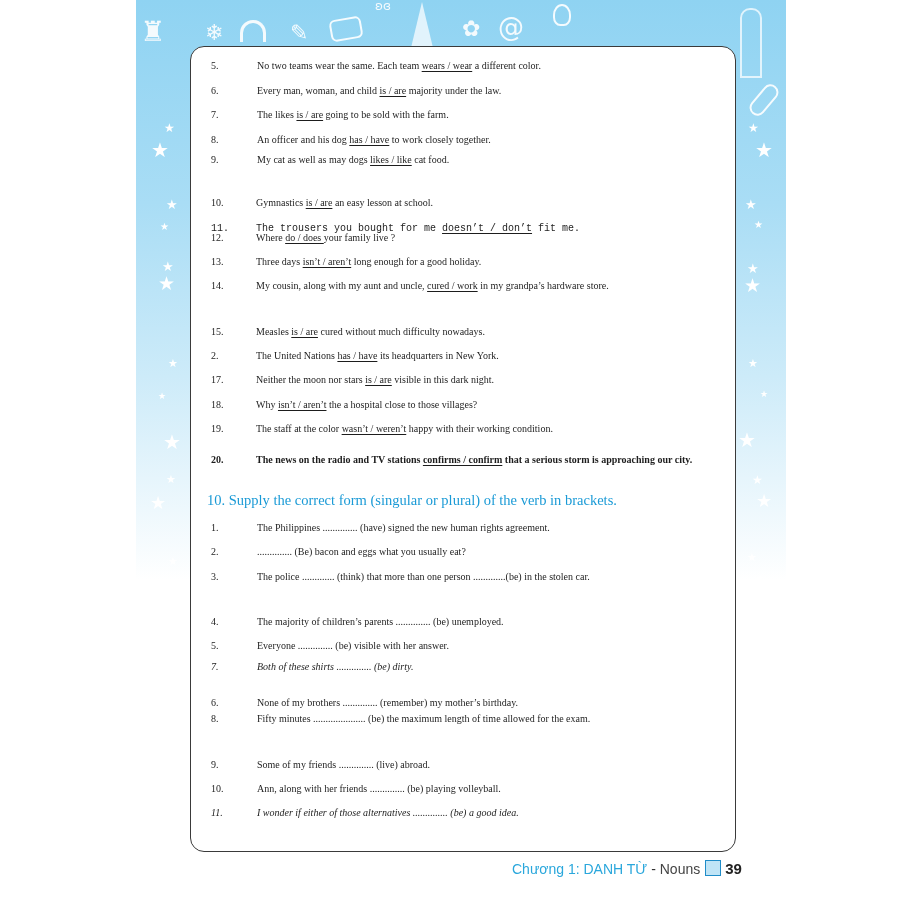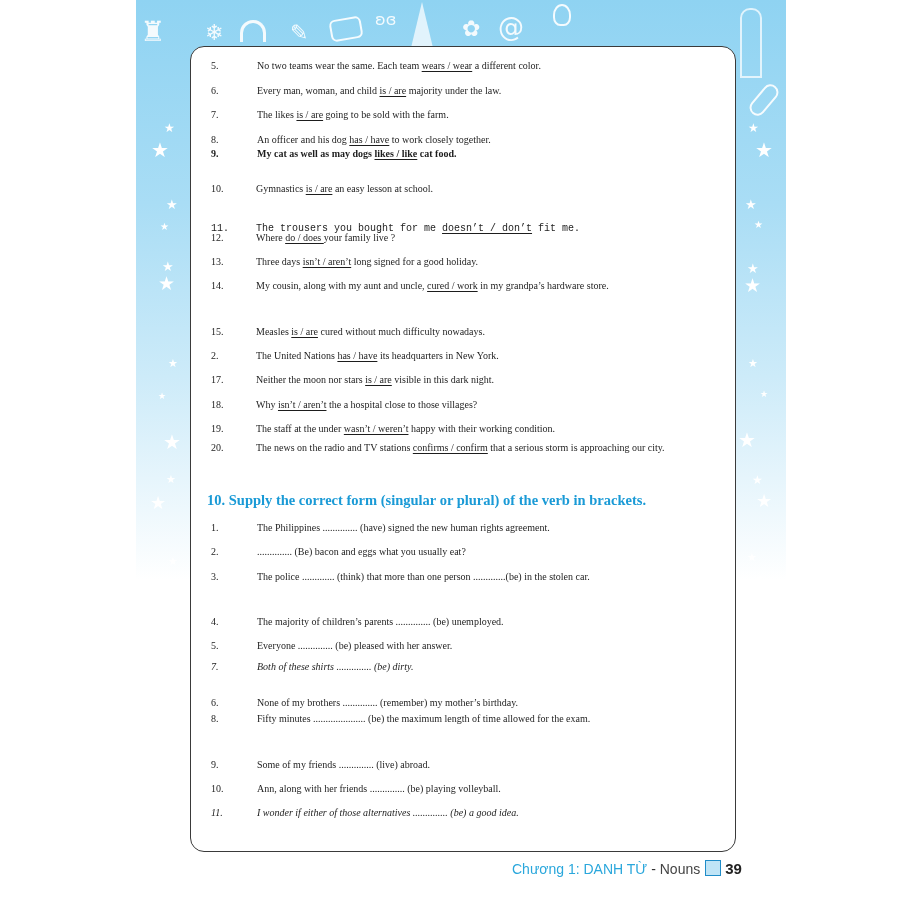--- a/index.html
+++ b/index.html
@@ -14,40 +14,40 @@
     position:absolute; left:190px; top:46px; width:546px; height:806px;
     background:#ffffff; border:1.5px solid #3a3a3a; border-radius:14px; box-sizing:border-box;
   }
   .item {
     position:absolute; left:234px; width:488px; font-size:10px; color:#1d1d1d; line-height:21px;
     text-align:justify;
   }
   .item .num { display:inline-block; width:23px; }
   .ul { text-decoration:underline; text-underline-offset:2px; }
   .section-title {
-    position:absolute; left:207px; top:492px; font-size:14.5px; font-weight:bold; color:#1a9ad6;
+    position:absolute; left:207px; top:492px; font-size:14.5px; font-weight:normal; color:#1a9ad6;
   }
   .footer { position:absolute; left:512px; top:860px; font-family:"Liberation Sans","DejaVu Sans",sans-serif; font-size:14px; }
   .footer .chap { color:#2aa7dc; }
   .footer .sep { color:#333; }
   .footer .nouns { color:#444; }
   .footer .square { display:inline-block; width:14px; height:14px; background:#bfe4f6; border:1.5px solid #1f8cc8; vertical-align:-2px; margin:0 4px 0 5px; }
   .footer .page { font-weight:bold; color:#222; font-size:15px; }
 </style>
 </head>
 <body>
 
 <div class="bg-strip"></div>
 
 <div class="deco" style="left:140px;top:18px;font-size:28px;">♜</div>
 <div class="deco" style="left:205px;top:22px;font-size:22px;">❄</div>
 <div class="deco" style="left:240px;top:20px;width:26px;height:22px;border:3px solid #fff;border-bottom:none;border-radius:14px 14px 0 0;box-sizing:border-box;"></div>
 <div class="deco" style="left:290px;top:22px;font-size:22px;">✎</div>
 <div class="deco" style="left:330px;top:18px;width:32px;height:22px;border:2px solid #fff;border-radius:6px;box-sizing:border-box;transform:rotate(-10deg);"></div>
-<div class="deco" style="left:375px;top:12px;font-size:16px;">ʚɞ</div>
+<div class="deco" style="left:375px;top:0;font-size:12px;">ʚɞ</div>
 <div class="deco" style="left:410px;top:2px;width:0;height:0;border-left:12px solid transparent;border-right:12px solid transparent;border-bottom:50px solid rgba(255,255,255,0.8);"></div>
 <div class="deco" style="left:462px;top:18px;font-size:22px;">✿</div>
 <div class="deco" style="left:498px;top:14px;font-size:26px;">@</div>
 <div class="deco" style="left:553px;top:4px;width:14px;height:18px;border:2px solid #fff;border-radius:50% 50% 40% 40%;"></div>
 <div class="deco" style="left:740px;top:8px;width:22px;height:70px;border:2px solid rgba(255,255,255,0.8);border-radius:10px 10px 0 0;box-sizing:border-box;"></div>
 <div class="deco" style="left:756px;top:82px;width:12px;height:32px;border:2px solid #fff;border-radius:8px;transform:rotate(40deg);"></div>
 
 <span class="star" style="left:164px;top:122px;font-size:12px;">★</span>
 <span class="star" style="left:151px;top:140px;font-size:20px;">★</span>
 <span class="star" style="left:166px;top:198px;font-size:13px;">★</span>
@@ -78,41 +78,41 @@
 <span class="star" style="left:756px;top:574px;font-size:9px;">★</span>
 <span class="star" style="left:740px;top:630px;font-size:20px;opacity:0.7;">★</span>
 
 <div class="content-box"></div>
 
 <div id="ex9">
     <div class="item" style="top: 55px; text-indent: -23px; padding-left: 23px; width: 465px; box-sizing: content-box;"><span class="num">5.</span><span>No two teams wear the same. Each team </span><span class="ul">wears / wear</span><span> a different color.</span></div>
     <div class="item" style="top: 80px; text-indent: -23px; padding-left: 23px; width: 465px; box-sizing: content-box;"><span class="num">6.</span><span>Every man, woman, and child </span><span class="ul">is / are</span><span> majority under the law.</span></div>
     <div class="item" style="top: 104px; text-indent: -23px; padding-left: 23px; width: 465px; box-sizing: content-box;"><span class="num">7.</span><span>The likes </span><span class="ul">is / are</span><span> going to be sold with the farm.</span></div>
     <div class="item" style="top: 129px; text-indent: -23px; padding-left: 23px; width: 465px; box-sizing: content-box;"><span class="num">8.</span><span>An officer and his dog </span><span class="ul">has / have</span><span> to work closely together.</span></div>
-    <div class="item" style="top: 143px; text-indent: -23px; padding-left: 23px; width: 465px; box-sizing: content-box; font-weight: bold;"><span class="num">9.</span><span>My cat as well as may dogs </span><span class="ul">likes / like</span><span> cat food.</span></div>
-    <div class="item" style="top: 178px; text-indent: -23px; padding-left: 23px; width: 465px; box-sizing: content-box;"><span class="num" style="width:22px">10.</span><span>Gymnastics </span><span class="ul">is / are</span><span> an easy lesson at school.</span></div>
+    <div class="item" style="top: 149px; text-indent: -23px; padding-left: 23px; width: 465px; box-sizing: content-box;"><span class="num">9.</span><span>My cat as well as may dogs </span><span class="ul">likes / like</span><span> cat food.</span></div>
+    <div class="item" style="top: 192px; text-indent: -23px; padding-left: 23px; width: 465px; box-sizing: content-box;"><span class="num" style="width:22px">10.</span><span>Gymnastics </span><span class="ul">is / are</span><span> an easy lesson at school.</span></div>
     <div class="item" style="top: 218px; text-indent: -23px; padding-left: 23px; width: 465px; box-sizing: content-box; font-family: Liberation Mono, monospace;"><span class="num" style="width:22px">11.</span><span>The trousers you bought for me </span><span class="ul">doesn’t / don’t</span><span> fit me.</span></div>
     <div class="item" style="top: 227px; text-indent: -23px; padding-left: 23px; width: 465px; box-sizing: content-box;"><span class="num" style="width:22px">12.</span><span>Where </span><span class="ul">do / does </span><span>your family live ?</span></div>
-    <div class="item" style="top: 251px; text-indent: -23px; padding-left: 23px; width: 465px; box-sizing: content-box;"><span class="num" style="width:22px">13.</span><span>Three days </span><span class="ul">isn’t / aren’t</span><span> long signed for a good holiday.</span></div>
+    <div class="item" style="top: 251px; text-indent: -23px; padding-left: 23px; width: 465px; box-sizing: content-box;"><span class="num" style="width:22px">13.</span><span>Three days </span><span class="ul">isn’t / aren’t</span><span> long enough for a good holiday.</span></div>
     <div class="item" style="top: 275px; text-indent: -23px; padding-left: 23px; width: 465px; box-sizing: content-box;"><span class="num" style="width:22px">14.</span><span>My cousin, along with my aunt and uncle, </span><span class="ul">cured / work</span><span> in my grandpa’s hardware store.</span></div>
     <div class="item" style="top: 321px; text-indent: -23px; padding-left: 23px; width: 465px; box-sizing: content-box;"><span class="num" style="width:22px">15.</span><span>Measles </span><span class="ul">is / are</span><span> cured without much difficulty nowadays.</span></div>
     <div class="item" style="top: 345px; text-indent: -23px; padding-left: 23px; width: 465px; box-sizing: content-box;"><span class="num" style="width:22px">2.</span><span>The United Nations </span><span class="ul">has / have</span><span> its headquarters in New York.</span></div>
     <div class="item" style="top: 369px; text-indent: -23px; padding-left: 23px; width: 465px; box-sizing: content-box;"><span class="num" style="width:22px">17.</span><span>Neither the moon nor stars </span><span class="ul">is / are</span><span> visible in this dark night.</span></div>
     <div class="item" style="top: 394px; text-indent: -23px; padding-left: 23px; width: 465px; box-sizing: content-box;"><span class="num" style="width:22px">18.</span><span>Why </span><span class="ul">isn’t / aren’t</span><span> the a hospital close to those villages?</span></div>
-    <div class="item" style="top: 418px; text-indent: -23px; padding-left: 23px; width: 465px; box-sizing: content-box;"><span class="num" style="width:22px">19.</span><span>The staff at the under </span><span class="ul">wasn’t / weren’t</span><span> happy with their working condition.</span></div>
-    <div class="item" style="top: 437px; text-indent: -23px; padding-left: 23px; width: 465px; box-sizing: content-box;"><span class="num" style="width:22px">20.</span><span>The news on the radio and TV stations </span><span class="ul">confirms / confirm</span><span> that a serious storm is approaching our city.</span></div>
+    <div class="item" style="top: 418px; text-indent: -23px; padding-left: 23px; width: 465px; box-sizing: content-box;"><span class="num" style="width:22px">19.</span><span>The staff at the color </span><span class="ul">wasn’t / weren’t</span><span> happy with their working condition.</span></div>
+    <div class="item" style="top: 449px; text-indent: -23px; padding-left: 23px; width: 465px; box-sizing: content-box; font-weight: bold;"><span class="num" style="width:22px">20.</span><span>The news on the radio and TV stations </span><span class="ul">confirms / confirm</span><span> that a serious storm is approaching our city.</span></div>
   </div>
 
 <div class="section-title">10.  Supply the correct form (singular or plural) of the verb in brackets.</div>
 <div id="ex10">
     <div class="item" style="top: 517px; padding-left: 23px; text-indent: -23px; width: 465px; box-sizing: content-box;"><span class="num">1.</span><span>The Philippines .............. (have) signed the new human rights agreement.</span></div>
     <div class="item" style="top: 541px; padding-left: 23px; text-indent: -23px; width: 465px; box-sizing: content-box;"><span class="num">2.</span><span>.............. (Be) bacon and eggs what you usually eat?</span></div>
     <div class="item" style="top: 566px; padding-left: 23px; text-indent: -23px; width: 465px; box-sizing: content-box;"><span class="num">3.</span><span>The police ............. (think) that more than one person .............(be) in the stolen car.</span></div>
     <div class="item" style="top: 611px; padding-left: 23px; text-indent: -23px; width: 465px; box-sizing: content-box;"><span class="num">4.</span><span>The majority of children’s parents .............. (be) unemployed.</span></div>
-    <div class="item" style="top: 635px; padding-left: 23px; text-indent: -23px; width: 465px; box-sizing: content-box;"><span class="num">5.</span><span>Everyone .............. (be) pleased with her answer.</span></div>
+    <div class="item" style="top: 635px; padding-left: 23px; text-indent: -23px; width: 465px; box-sizing: content-box;"><span class="num">5.</span><span>Everyone .............. (be) visible with her answer.</span></div>
     <div class="item" style="top: 692px; padding-left: 23px; text-indent: -23px; width: 465px; box-sizing: content-box;"><span class="num">6.</span><span>None of my brothers .............. (remember) my mother’s birthday.</span></div>
     <div class="item" style="top: 656px; padding-left: 23px; text-indent: -23px; width: 465px; box-sizing: content-box; font-style: italic;"><span class="num">7.</span><span>Both of these shirts .............. (be) dirty.</span></div>
     <div class="item" style="top: 708px; padding-left: 23px; text-indent: -23px; width: 465px; box-sizing: content-box;"><span class="num">8.</span><span>Fifty minutes ..................... (be) the maximum length of time allowed for the exam.</span></div>
     <div class="item" style="top: 754px; padding-left: 23px; text-indent: -23px; width: 465px; box-sizing: content-box;"><span class="num">9.</span><span>Some of my friends .............. (live) abroad.</span></div>
     <div class="item" style="top: 778px; padding-left: 23px; text-indent: -23px; width: 465px; box-sizing: content-box;"><span class="num">10.</span><span>Ann, along with her friends .............. (be) playing volleyball.</span></div>
     <div class="item" style="top: 802px; padding-left: 23px; text-indent: -23px; width: 465px; box-sizing: content-box; font-style: italic;"><span class="num">11.</span><span>I wonder if either of those alternatives .............. (be) a good idea.</span></div>
   </div>
 
 <div class="footer">
   <span class="chap">Chương 1: DANH TỪ</span><span class="sep"> - </span><span class="nouns">Nouns</span><span class="square"></span><span class="page">39</span>

